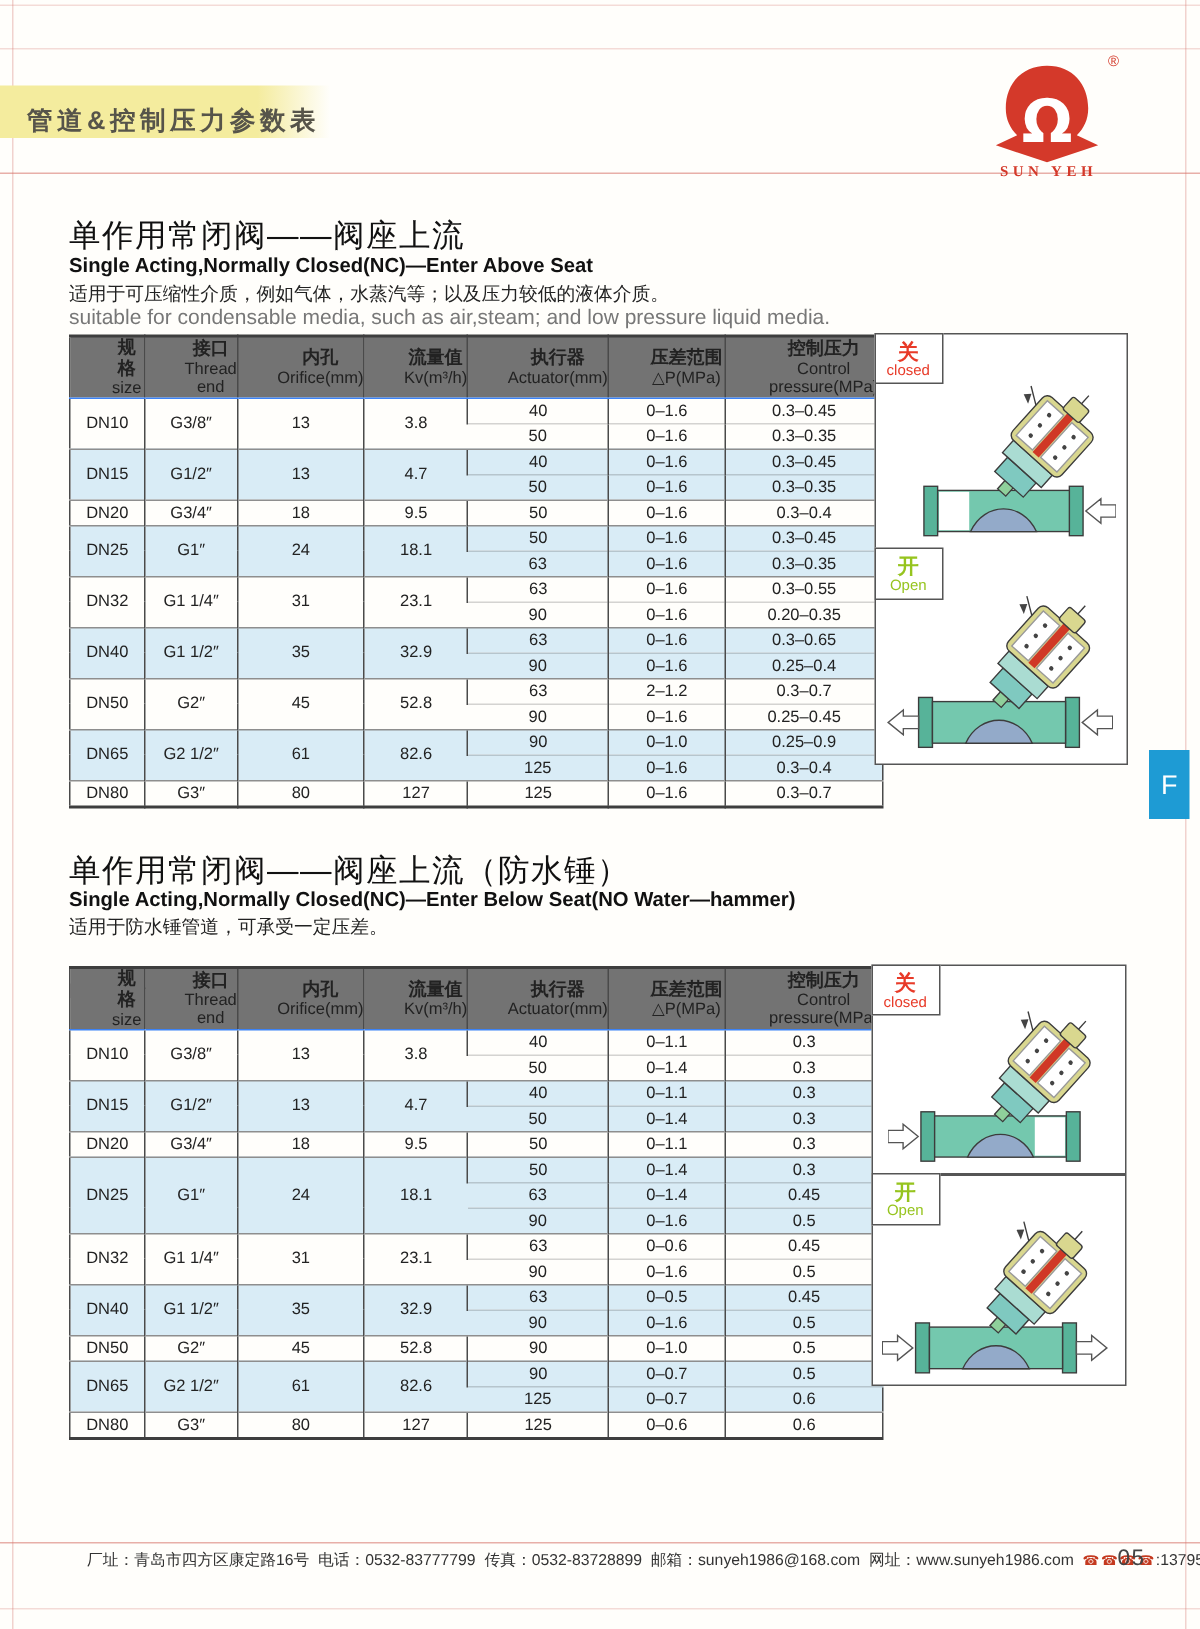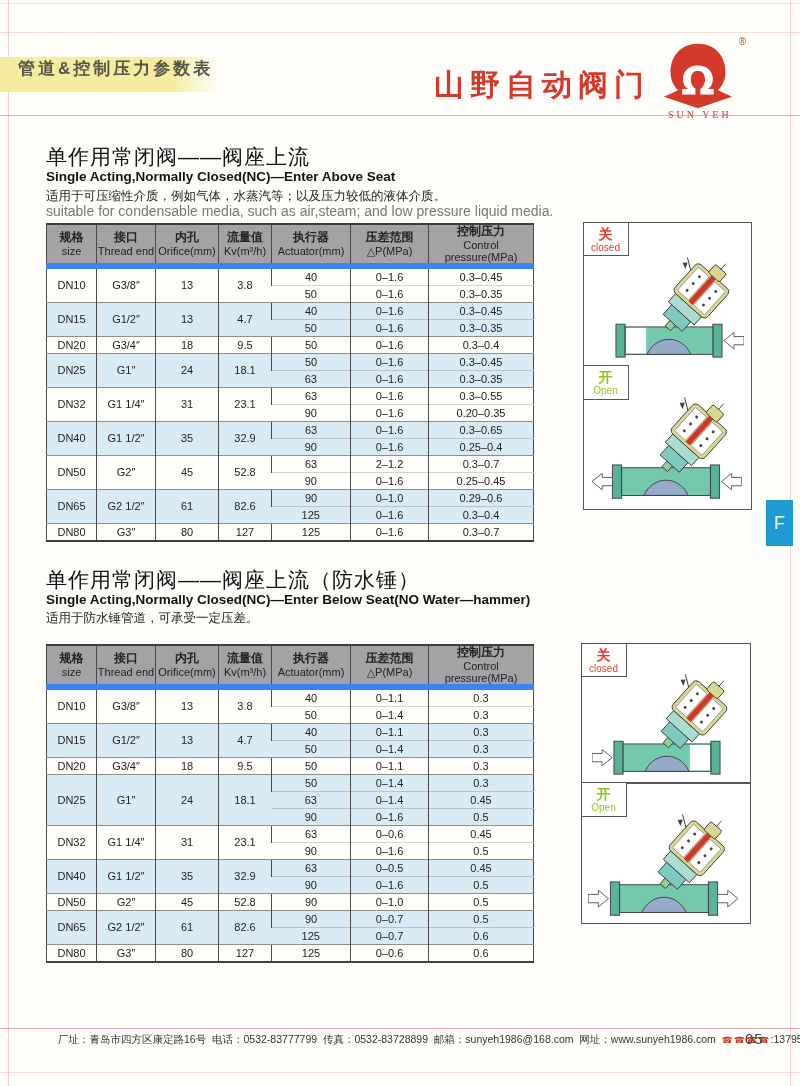--- a/index.html
+++ b/index.html
@@ -4,41 +4,41 @@
 <style>
   html,body{margin:0;padding:0;}
   body{width:800px;height:1086px;position:relative;background:#fffefb;
        font-family:"Liberation Sans","DejaVu Sans",sans-serif;overflow:hidden;}
   
   .vguide{position:absolute;width:1px;top:0;bottom:0;background:rgba(214,130,122,.35);}
   .hguide{position:absolute;height:1px;left:0;right:0;background:rgba(214,130,122,.28);}
   .hguide.strong{background:rgba(214,110,100,.55);}
   
   .title-strip{position:absolute;left:0;top:57px;width:220px;height:35px;
-      background:linear-gradient(90deg,#f4ec9e 78%,rgba(244,236,158,0));display:flex;align-items:flex-start;}
+      background:linear-gradient(90deg,#f4ec9e 78%,rgba(244,236,158,0));display:flex;align-items:flex-end;}
   .page-title{padding-left:18px;font-size:17px;font-weight:bold;color:#56544a;letter-spacing:3px;}
   .brand-wrap{position:absolute;top:40px;right:58px;display:flex;align-items:center;}
   .brand-cn{font-size:30px;font-weight:bold;color:#d4392a;letter-spacing:6px;margin-top:18px;}
   .logo-block{position:relative;width:86px;height:72px;margin-left:6px;}
   .reg-mark{position:absolute;right:-4px;top:-4px;font-size:10px;color:#d4392a;}
-  .brand-en{position:absolute;left:12px;right:0;bottom:-8px;text-align:left;font-size:10px;font-weight:normal;
+  .brand-en{position:absolute;left:0;right:0;bottom:-8px;text-align:center;font-size:10px;font-weight:bold;
       color:#d4392a;letter-spacing:3px;font-family:"Liberation Serif","DejaVu Serif",serif;}
   
   .sec-title-cn{position:absolute;left:46px;font-size:21px;font-weight:normal;color:#111;letter-spacing:1px;}
   .sec-title-en{position:absolute;left:46px;font-size:13.5px;font-weight:bold;color:#111;}
   .sec-desc-cn{position:absolute;left:46px;font-size:12.5px;color:#222;}
   .sec-desc-en{position:absolute;left:46px;font-size:14px;color:#777;}
   
   .tbl-wrap{position:absolute;left:46px;}
   table.spec{border-collapse:collapse;table-layout:fixed;font-size:11px;color:#222;
       border-top:2px solid #3e3e3e;border-bottom:2px solid #3e3e3e;
       border-left:1px solid #4a4a4a;border-right:1px solid #4a4a4a;}
   table.spec th,table.spec td{border-left:1px solid #4a4a4a;text-align:center;padding:0;}
   table.spec th:first-child,table.spec td:first-child{border-left:none;}
-  table.spec thead th{background:#a3a3a3;border-bottom:6px solid #3b82f6;height:30px;vertical-align:middle;font-weight:normal;}
+  table.spec thead th{background:#737373;border-bottom:1px solid #3b82f6;height:30px;vertical-align:middle;font-weight:normal;padding-left:26px;}
   .hcn{font-size:12px;font-weight:bold;line-height:1.15;}
   .hen{font-size:11px;line-height:1.1;}
   table.spec tbody td{height:16px;line-height:16px;}
   tr.alt td{background:#d9ecf6;}
   tbody tr.gfirst td{border-top:1px solid #8e8e8e;}
   tbody tr.sub td{border-top:1px solid rgba(60,60,60,.22);}
   
   .diag-box{position:absolute;border:1.5px solid #555;background:#fff;}
   .diag-label{position:absolute;left:-1.5px;border:1.5px solid #555;background:#fff;width:44px;
       text-align:center;padding:3px 0 2px 0;line-height:1.15;}
@@ -99,21 +99,20 @@
 <div class="hguide" style="top:32px"></div>
 <div class="hguide strong" style="top:115px"></div>
 <div class="hguide strong" style="top:1028px"></div>
 <div class="hguide" style="top:1072px"></div>
 
 <div class="title-strip">
   <span class="page-title">管道&amp;控制压力参数表</span>
 </div>
 
 <div class="brand-wrap">
-  <span class="brand-cn">山野自动阀门</span>
   <span class="logo-block">
     <svg viewBox="0 0 84 76" width="84" height="72">
       <path d="M42,4 C60,4 71,17 71,34 C71,42 68,48 63,53 L78,60 L42,72 L6,60 L21,53 C16,48 13,42 13,34 C13,17 24,4 42,4 Z" fill="#d4392a"></path>
       <text x="42" y="58" font-size="42" font-weight="bold" fill="#ffffff" text-anchor="middle" font-family="DejaVu Sans, sans-serif">Ω</text>
     </svg>
     <span class="reg-mark">®</span>
     <span class="brand-en">SUN YEH</span>
   </span>
 </div>
 
@@ -258,21 +257,21 @@
           <td>0–1.6</td>
           <td>0.25–0.45</td>
         </tr>
         <tr class="alt gfirst">
           <td rowspan="2">DN65</td>
           <td rowspan="2">G2 1/2″</td>
           <td rowspan="2">61</td>
           <td rowspan="2">82.6</td>
           <td>90</td>
           <td>0–1.0</td>
-          <td>0.29–0.6</td>
+          <td>0.25–0.9</td>
         </tr>
         <tr class="alt sub">
           <td>125</td>
           <td>0–1.6</td>
           <td>0.3–0.4</td>
         </tr>
         <tr class="gfirst">
           <td rowspan="1">DN80</td>
           <td rowspan="1">G3″</td>
           <td rowspan="1">80</td>

